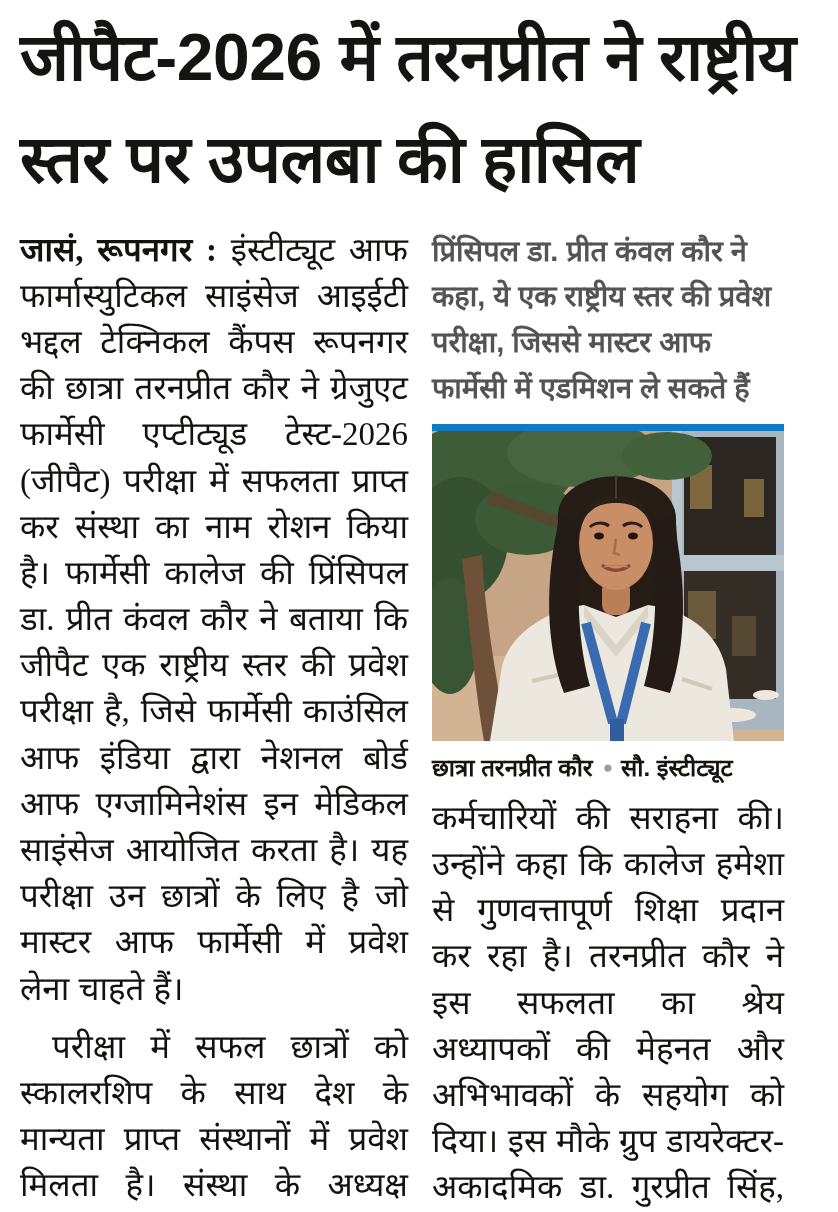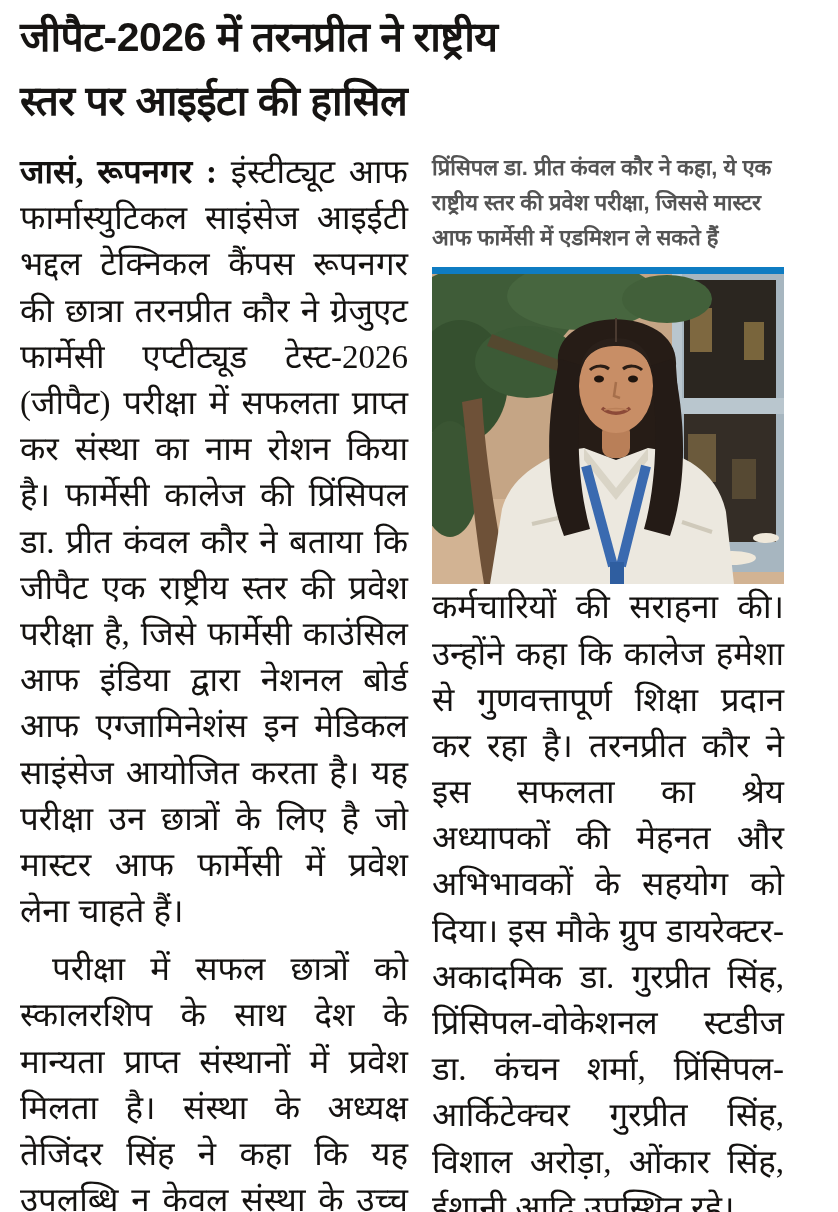--- a/index.html
+++ b/index.html
@@ -17,21 +17,21 @@
     width: 838px;
     height: 1212px;
     padding: 6px 0 0 20px;
     background: #ffffff;
   }
   .headline {
     margin: 0 0 10px 0;
     padding-right: 12px;
     font-family: "Liberation Sans", sans-serif;
     font-weight: 700;
-    font-size: 41px;
+    font-size: 66px;
     line-height: 1.55;
     letter-spacing: -0.5px;
     color: #161412;
   }
   .headline .hl-line { display: block; }
   .columns {
     display: flex;
     gap: 24px;
     margin-top: 16px;
   }
@@ -43,21 +43,21 @@
     line-height: 1.4;
     text-align: justify;
     word-spacing: 1px;
     color: #141210;
   }
   .body-para.indented { text-indent: 32px; margin-top: 12px; }
   .dateline { font-weight: 700; }
   .pull-quote {
     font-family: "Liberation Sans", sans-serif;
     font-weight: 700;
-    font-size: 22px;
+    font-size: 29px;
     line-height: 1.58;
     color: #545454;
     margin: 2px 0 12px 0;
   }
   .photo-block { margin: 0 0 6px 0; }
   .photo-rule { width: 352px; height: 7px; background: #0f7cc2; }
   .photo-frame { display: block; width: 352px; height: 310px; }
   .caption {
     font-family: "Liberation Sans", sans-serif;
     font-weight: 700;
@@ -73,21 +73,21 @@
     margin: 0 8px 0 10px;
   }
 </style>
 </head>
 <body>
 
 <div class="page">
 
   <h1 class="headline">
     <span class="hl-line">जीपैट-2026 में तरनप्रीत ने राष्ट्रीय</span>
-    <span class="hl-line">स्तर पर आइईटा की हासिल</span>
+    <span class="hl-line">स्तर पर उपलबा की हासिल</span>
   </h1>
 
   <div class="columns">
 
     <div class="col-left">
       <p class="body-para"><span class="dateline">जासं, रूपनगर :</span> <span>इंस्टीट्यूट आफ फार्मास्युटिकल साइंसेज आइईटी भद्दल टेक्निकल कैंपस रूपनगर की छात्रा तरनप्रीत कौर ने ग्रेजुएट फार्मेसी एप्टीट्यूड टेस्ट-2026 (जीपैट) परीक्षा में सफलता प्राप्त कर संस्था का नाम रोशन किया है। फार्मेसी कालेज की प्रिंसिपल डा. प्रीत कंवल कौर ने बताया कि जीपैट एक राष्ट्रीय स्तर की प्रवेश परीक्षा है, जिसे फार्मेसी काउंसिल आफ इंडिया द्वारा नेशनल बोर्ड आफ एग्जामिनेशंस इन मेडिकल साइंसेज आयोजित करता है। यह परीक्षा उन छात्रों के लिए है जो मास्टर आफ फार्मेसी में प्रवेश लेना चाहते हैं।</span></p>
       <p class="body-para indented">परीक्षा में सफल छात्रों को स्कालरशिप के साथ देश के मान्यता प्राप्त संस्थानों में प्रवेश मिलता है। संस्था के अध्यक्ष तेजिंदर सिंह ने कहा कि यह उपलब्धि न केवल संस्था के उच्च शिक्षण स्तर को दर्शाती है, बल्कि अन्य छात्रों के लिए प्रेरणा का स्रोत भी बनती है। कैंपस डायरेक्टर डा. एसएस बिंद्रा ने प्रिंसिपल और फार्मेसी कालेज के</p>
     </div>
 
     <div class="col-right">
@@ -160,19 +160,22 @@
             <ellipse cx="167" cy="105" rx="5" ry="3.4" fill="#20150e"></ellipse>
             <ellipse cx="201" cy="105" rx="5" ry="3.4" fill="#20150e"></ellipse>
 
             <path d="M184 108 L182 122 L188 124" stroke="#a66f4b" stroke-width="2.5" fill="none"></path>
 
             <path d="M170 134 C178 141 190 141 198 134" stroke="#8c4a38" stroke-width="3.5" fill="none"></path>
             <path d="M172 136 C180 134 188 134 196 136" stroke="#b97f58" stroke-width="1.5" fill="none"></path>
           </g>
         </svg>
 
+        <figcaption class="caption">
+          <span class="cap-name">छात्रा तरनप्रीत कौर</span><span class="cap-bullet">●</span><span class="cap-credit">सौ. इंस्टीट्यूट</span>
+        </figcaption>
       </figure>
 
       <p class="body-para">कर्मचारियों की सराहना की। उन्होंने कहा कि कालेज हमेशा से गुणवत्तापूर्ण शिक्षा प्रदान कर रहा है। तरनप्रीत कौर ने इस सफलता का श्रेय अध्यापकों की मेहनत और अभिभावकों के सहयोग को दिया। इस मौके ग्रुप डायरेक्टर-अकादमिक डा. गुरप्रीत सिंह, प्रिंसिपल-वोकेशनल स्टडीज डा. कंचन शर्मा, प्रिंसिपल-आर्किटेक्चर गुरप्रीत सिंह, विशाल अरोड़ा, ओंकार सिंह, ईशानी आदि उपस्थित रहे।</p>
     </div>
 
   </div>
 </div>
 
 </body></html>

